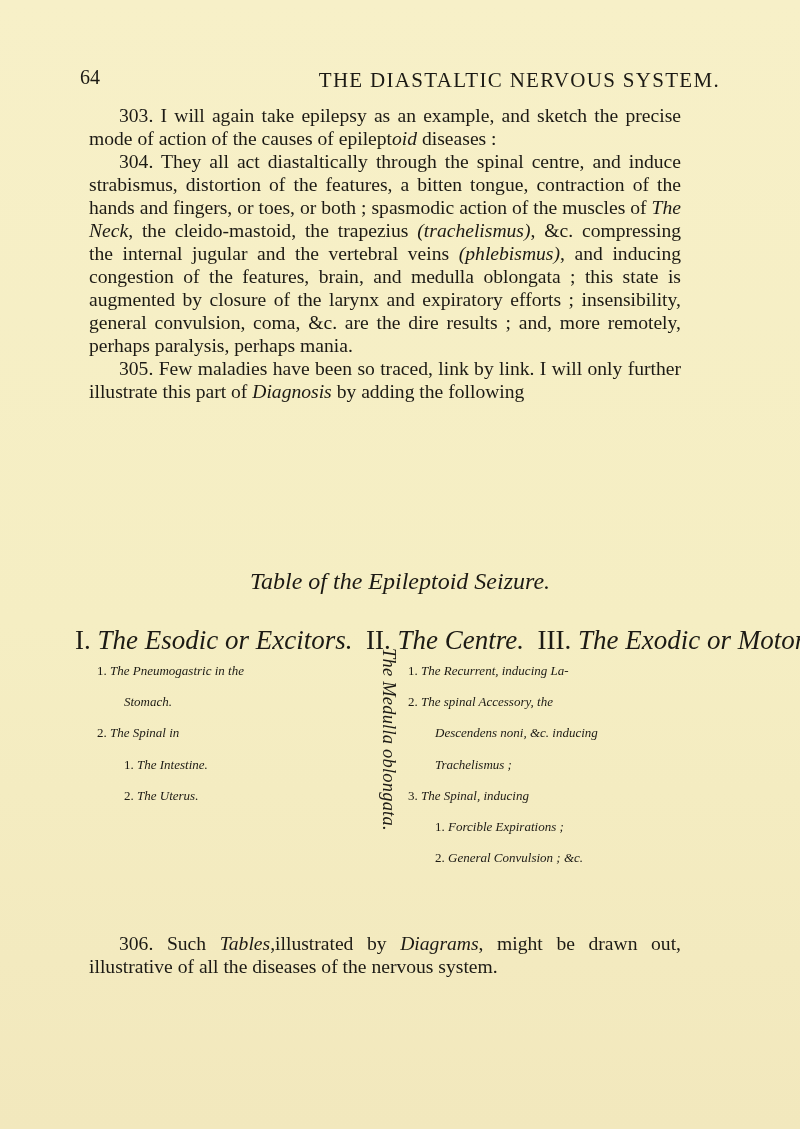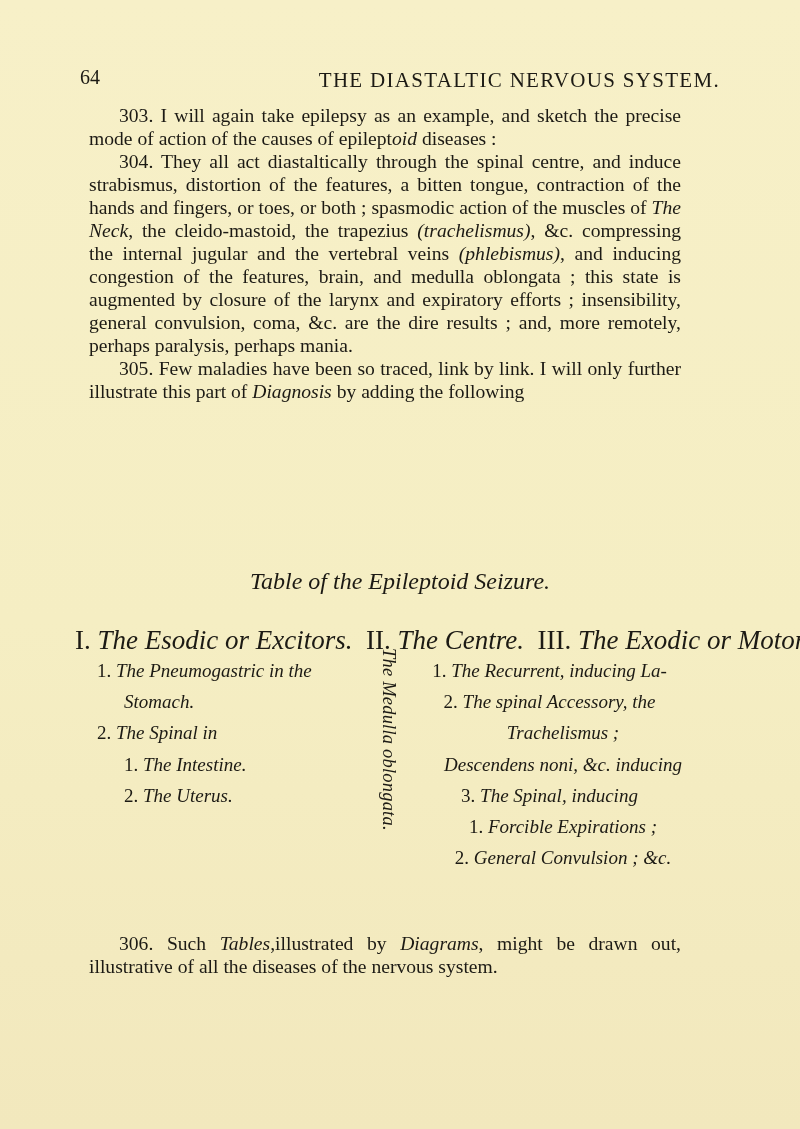--- a/index.html
+++ b/index.html
@@ -19,24 +19,24 @@
     .body-text { position: absolute; left: 89px; width: 592px; font-size: 19.6px; line-height: 23px; text-align: justify; }
     .body-text p { margin: 0; }
     .indent { text-indent: 30px; }
     .it { font-style: italic; }
     #para-block { top: 104px; }
     #para-306 { top: 932px; }
 
     .table-title { position: absolute; top: 568px; left: 0; width: 800px; text-align: center; font-style: italic; font-size: 24px; }
 
     .col-head { position: absolute; top: 625px; left: 75px; width: 660px; font-size: 27px; white-space: nowrap; word-spacing: 0px; }
-    .tbl { position: absolute; font-size: 19px; line-height: 31.2px; white-space: nowrap; }
+    .tbl { position: absolute; font-size: 13px; line-height: 31.2px; white-space: nowrap; }
     .tbl .it { font-style: italic; }
     #col-esodic { left: 97px; top: 655px; }
-    #col-exodic { left: 417px; top: 655px; text-align: center; }
+    #col-exodic { left: 408px; top: 655px; }
     .l1 { padding-left: 0; }
     .l1c { padding-left: 27px; }
     .l2 { padding-left: 27px; }
 
     .vertical-label {
       position: absolute; left: 378px; top: 648px;
       writing-mode: vertical-rl;
       font-size: 18.5px; font-style: italic; white-space: nowrap;
       letter-spacing: 0.2px;
     }
@@ -69,22 +69,22 @@
     <div class="l1"><span>2. </span><span class="it">The Spinal in</span></div>
     <div class="l2"><span>1. </span><span class="it">The Intestine.</span></div>
     <div class="l2"><span>2. </span><span class="it">The Uterus.</span></div>
   </div>
 
   <div class="vertical-label">The Medulla oblongata.</div>
 
   <div class="tbl" id="col-exodic">
     <div class="l1"><span>1. </span><span class="it">The Recurrent, inducing La-</span></div>
     <div class="l1"><span>2. </span><span class="it">The spinal Accessory, the</span></div>
+    <div class="l1c"><span class="it">Descendens noni, &amp;c. inducing</span></div>
     <div class="l1c"><span class="it">Trachelismus ;</span></div>
-    <div class="l1c"><span class="it">Descendens noni, &amp;c. inducing</span></div>
     <div class="l1"><span>3. </span><span class="it">The Spinal, inducing</span></div>
     <div class="l2"><span>1. </span><span class="it">Forcible Expirations ;</span></div>
     <div class="l2"><span>2. </span><span class="it">General Convulsion ; &amp;c.</span></div>
   </div>
 
   <div class="body-text" id="para-306">
     <p class="indent"><span>306.</span><span> Such </span><span class="it">Tables</span><span>,illustrated by </span><span class="it">Diagrams</span><span>, might be drawn out, illustrative of all the diseases of the nervous system.</span></p>
   </div>
 
 </div>

